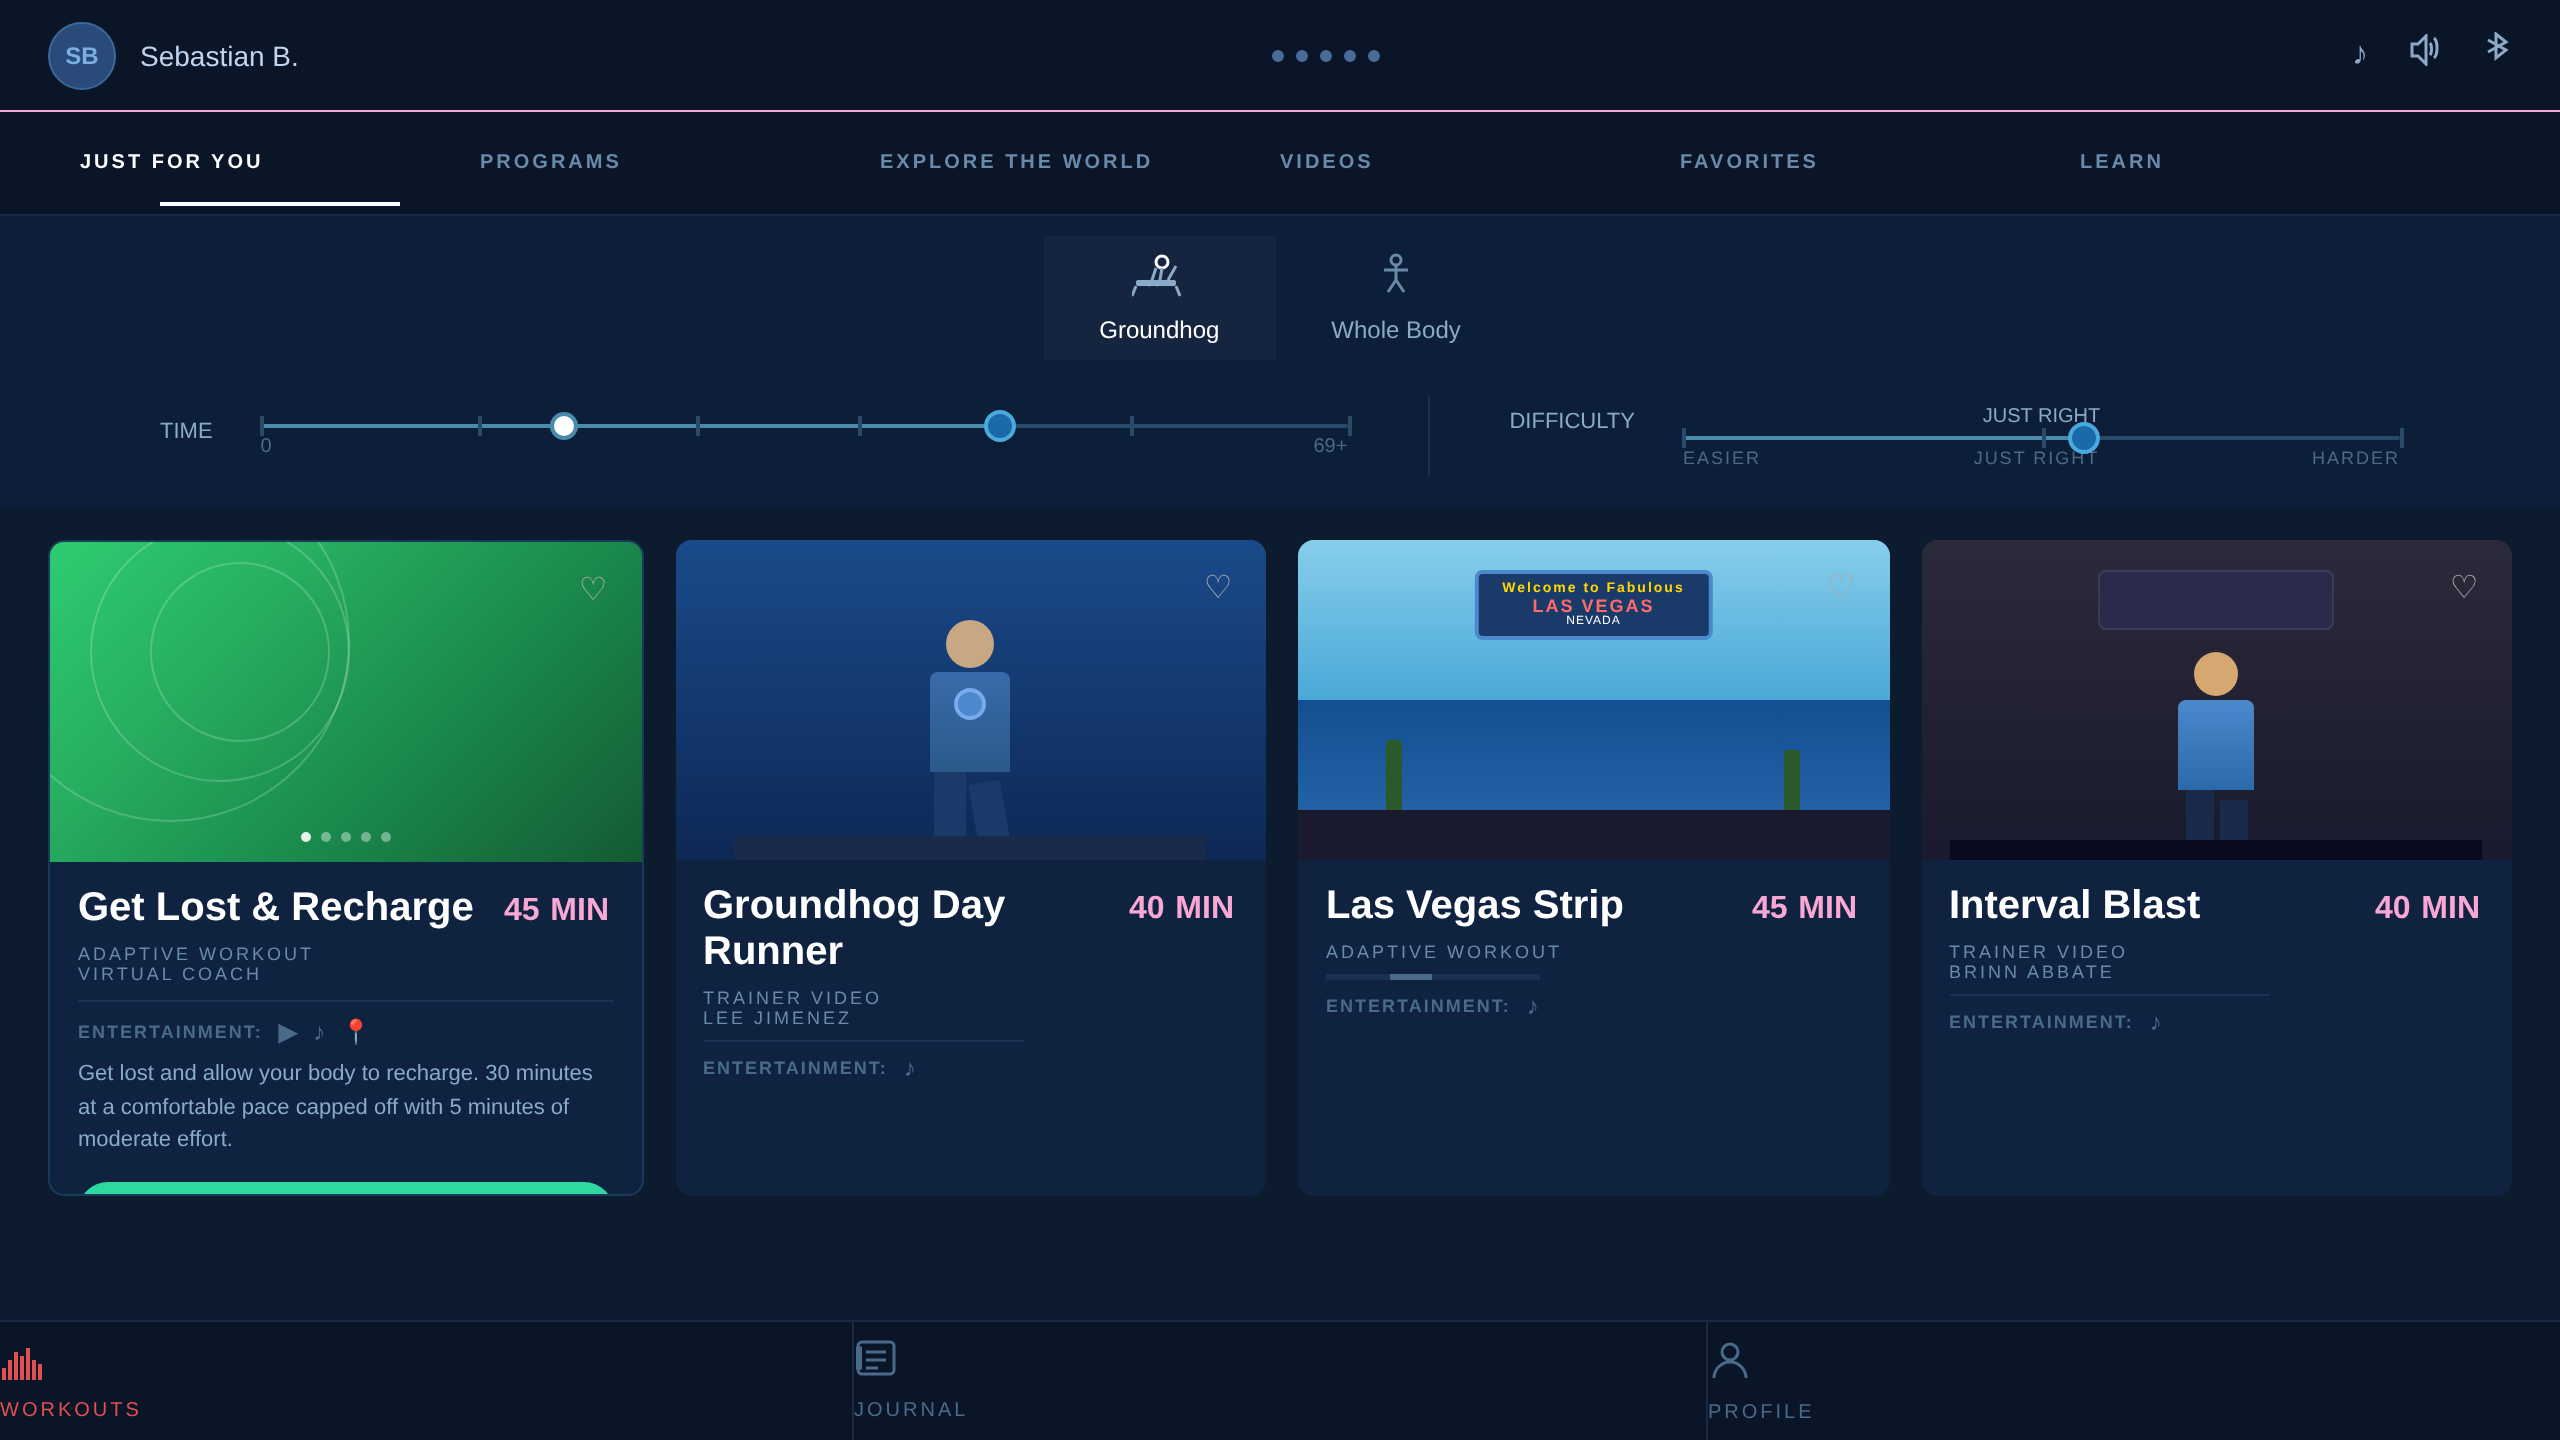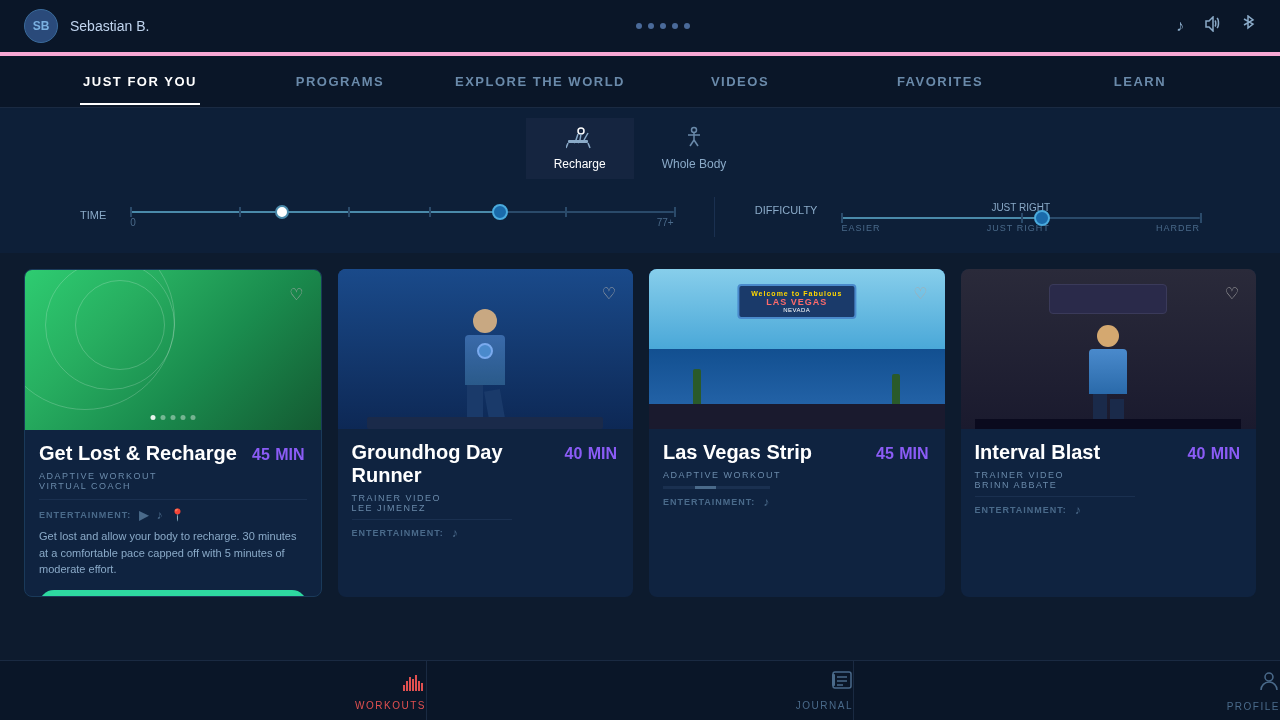--- a/index.html
+++ b/index.html
@@ -13,21 +13,21 @@
     }
 
     
     .header {
       display: flex;
       align-items: center;
       justify-content: space-between;
       background: #0a1628;
       padding: 0 24px;
       height: 56px;
-      border-bottom: 4px solid #f9a8d4;
+      border-bottom: 1px solid #f9a8d4;
     }
     .header-left {
       display: flex;
       align-items: center;
       gap: 12px;
     }
     .avatar {
       width: 34px;
       height: 34px;
       border-radius: 50%;
@@ -70,22 +70,22 @@
     .nav {
       display: flex;
       align-items: center;
       background: #0a1628;
       padding: 0 40px;
       height: 52px;
       border-bottom: 1px solid #1a2a42;
     }
     .nav-item {
       flex: 1;
-      text-align: center;
-      font-size: 13px;
+      text-align: left;
+      font-size: 10px;
       font-weight: 600;
       letter-spacing: 1.5px;
       color: #6a8aaa;
       cursor: pointer;
       padding: 16px 0;
       position: relative;
       text-transform: uppercase;
     }
     .nav-item.active {
       color: #ffffff;
@@ -291,21 +291,21 @@
       color: #ffffff;
     }
     .card-duration {
       font-size: 12px;
       color: #8aaac8;
       white-space: nowrap;
     }
     .card-duration span {
       font-size: 16px;
       font-weight: bold;
-      color: #8b5cf6;
+      color: #f9a8d4;
       margin-right: 2px;
     }
     .card-type {
       font-size: 9px;
       letter-spacing: 1.5px;
       color: #6a8aaa;
       text-transform: uppercase;
     }
     .card-trainer {
       font-size: 9px;
@@ -366,21 +366,21 @@
       right: 0;
       height: 60px;
       background: #0a1628;
       display: flex;
       border-top: 1px solid #1a2a42;
     }
     .bottom-nav-item {
       flex: 1;
       display: flex;
       flex-direction: column;
-      align-items: flex-end;
+      align-items: flex-start;
       justify-content: center;
       gap: 4px;
       cursor: pointer;
       color: #4a6a8a;
       font-size: 10px;
       letter-spacing: 1.5px;
       text-transform: uppercase;
     }
     .bottom-nav-item.active {
       color: #e05050;
@@ -451,21 +451,21 @@
         <line x1="2" y1="17" x2="0" y2="22" stroke="#8aaac8" stroke-width="1.5"></line>
         <line x1="22" y1="17" x2="24" y2="22" stroke="#8aaac8" stroke-width="1.5"></line>
         <line x1="18" y1="14" x2="22" y2="7" stroke="#8aaac8" stroke-width="1.5"></line>
         <circle cx="15" cy="5" r="3" stroke="#fff" stroke-width="1.5" fill="none"></circle>
         <line x1="12" y1="8" x2="10" y2="14" stroke="#8aaac8" stroke-width="1.5"></line>
         <line x1="15" y1="8" x2="14" y2="14" stroke="#8aaac8" stroke-width="1.5"></line>
         <line x1="10" y1="14" x2="8" y2="17" stroke="#8aaac8" stroke-width="1.5"></line>
         <line x1="14" y1="14" x2="12" y2="17" stroke="#8aaac8" stroke-width="1.5"></line>
       </svg>
     </span>
-    <span>Recharge</span>
+    <span>Groundhog</span>
   </div>
   <div class="sub-nav-item">
     <span class="sub-nav-icon">
       <svg width="28" height="24" viewBox="0 0 28 24" fill="none">
         <circle cx="14" cy="4" r="2.5" stroke="#6a8aaa" stroke-width="1.5" fill="none"></circle>
         <line x1="14" y1="6.5" x2="14" y2="14" stroke="#6a8aaa" stroke-width="1.5"></line>
         <line x1="8" y1="9" x2="20" y2="9" stroke="#6a8aaa" stroke-width="1.5"></line>
         <line x1="14" y1="14" x2="10" y2="20" stroke="#6a8aaa" stroke-width="1.5"></line>
         <line x1="14" y1="14" x2="18" y2="20" stroke="#6a8aaa" stroke-width="1.5"></line>
       </svg>
@@ -487,21 +487,21 @@
         <div class="tick" style="left:40%;"></div>
         <div class="tick" style="left:55%;"></div>
         <div class="tick" style="left:68%;"></div>
         <div class="tick" style="left:80%;"></div>
         <div class="tick" style="left:100%;"></div>
         <div class="slider-thumb" style="left:28%;"></div>
         <div class="slider-thumb active" style="left:68%;"></div>
       </div>
       <div class="slider-labels">
         <span>0</span>
-        <span>77+</span>
+        <span>69+</span>
       </div>
     </div>
   </div>
 
   <div style="width:1px;height:40px;background:#1a3050;"></div>
 
   <div style="display:flex;align-items:center;gap:16px;flex:1.5;">
     <span class="filter-time-label">DIFFICULTY</span>
     <div style="flex:1;position:relative;">
       <div style="text-align:center;font-size:10px;color:#8aaac8;margin-bottom:4px;">JUST RIGHT</div>

